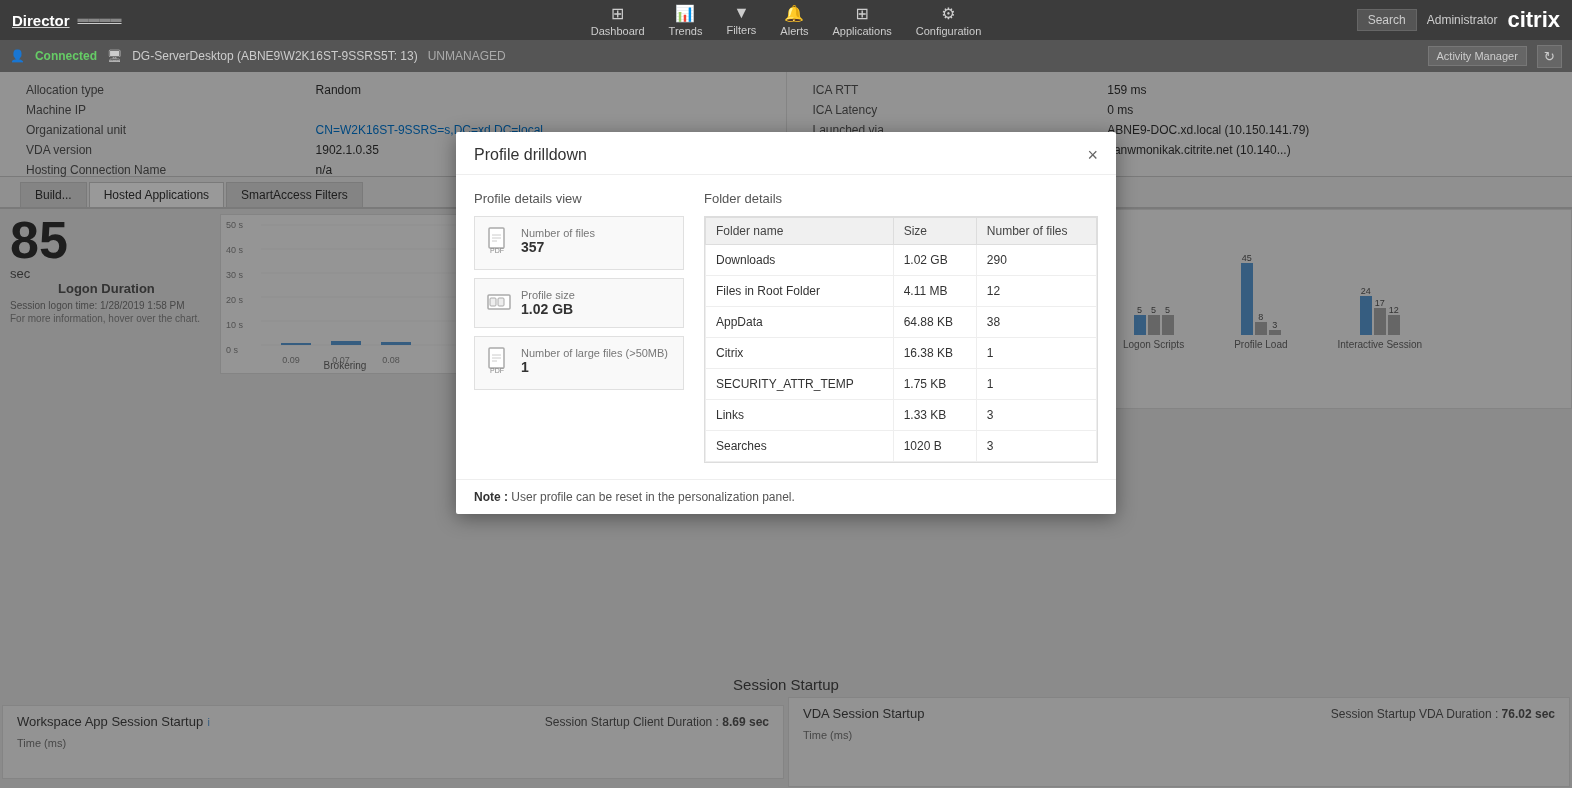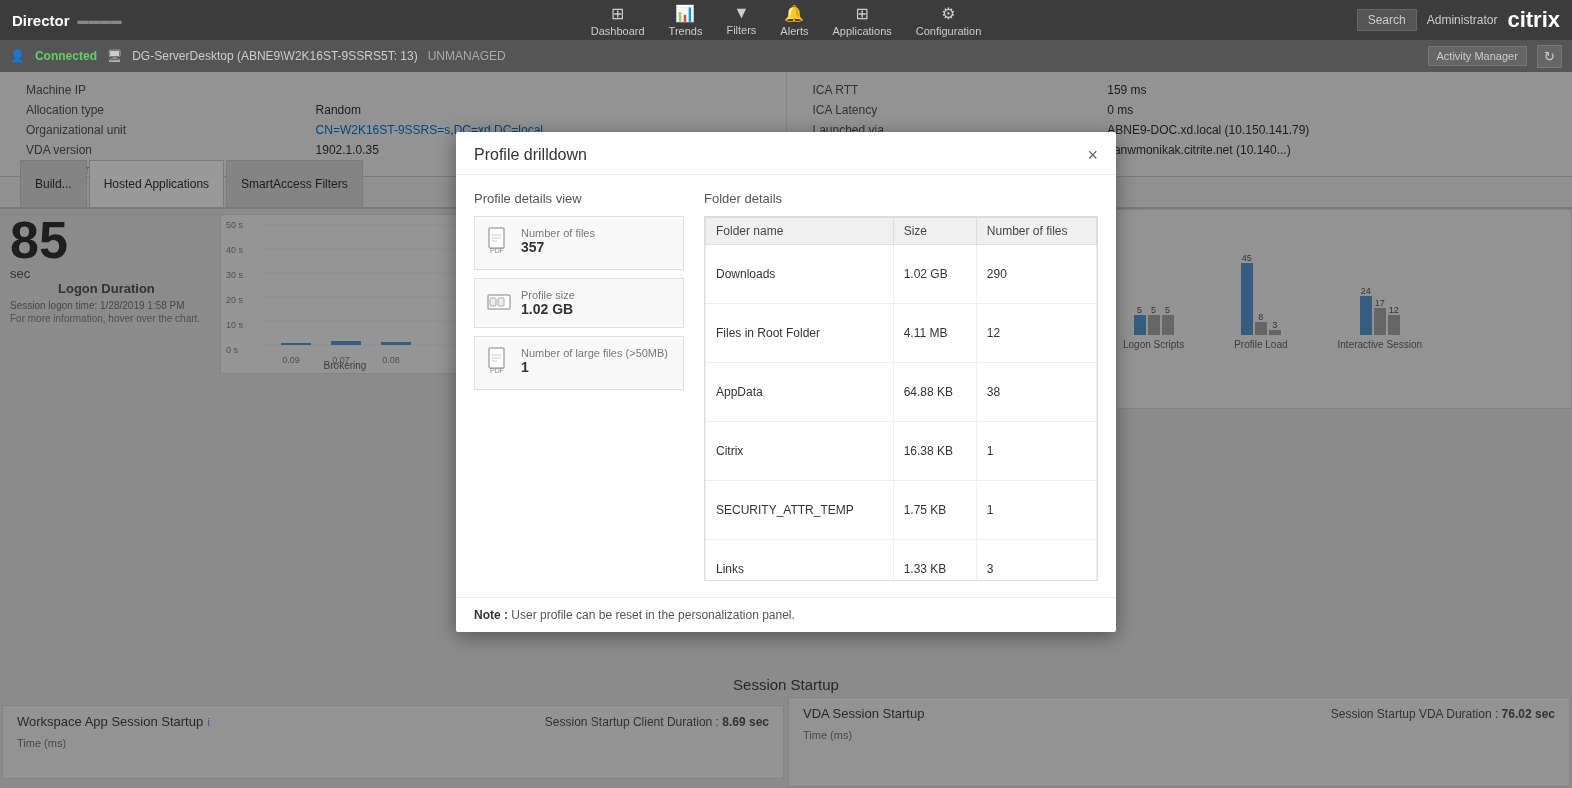--- a/index.html
+++ b/index.html
@@ -8,21 +8,21 @@
     
     .top-nav {
       background: #3c3c3c;
       height: 40px;
       display: flex;
       align-items: center;
       justify-content: space-between;
       padding: 0 12px;
       color: #ccc;
     }
-    .top-nav-left { display: flex; align-items: center; gap: 8px; }
+    .top-nav-left { display: flex; align-items: flex-start; gap: 8px; text-decoration: underline; }
     .top-nav-title { font-size: 15px; color: #fff; font-weight: bold; }
     .top-nav-center { display: flex; align-items: center; gap: 24px; position: absolute; left: 50%; transform: translateX(-50%); }
     .nav-item { display: flex; flex-direction: column; align-items: center; color: #ccc; font-size: 11px; cursor: pointer; gap: 2px; }
     .nav-icon { font-size: 16px; }
     .top-nav-right { display: flex; align-items: center; gap: 10px; }
     .search-btn { background: #555; border: 1px solid #666; color: #ccc; padding: 3px 10px; font-size: 12px; cursor: pointer; }
     .admin-label { color: #ccc; font-size: 12px; }
 
     
     .session-bar {
@@ -81,21 +81,21 @@
       top: 105px;
       left: 0; right: 0;
       height: 32px;
       background: #f0f0f0;
       display: flex;
       align-items: flex-end;
       padding-left: 20px;
       border-bottom: 2px solid #ccc;
     }
     .tab-btn {
-      padding: 16px 14px;
+      padding: 5px 14px;
       background: #ddd;
       border: 1px solid #ccc;
       border-bottom: none;
       cursor: pointer;
       font-size: 12px;
       color: #333;
       margin-right: 2px;
     }
     .tab-btn.active { background: #fff; }
 
@@ -173,21 +173,21 @@
       border: 1px solid #ddd;
       padding: 6px 10px;
       text-align: left;
       font-weight: normal;
       color: #444;
       position: sticky;
       top: 0;
     }
     .folder-table td {
       border: 1px solid #eee;
-      padding: 22px 10px;
+      padding: 8px 10px;
       color: #333;
     }
 
     
     .modal-note {
       padding: 10px 18px;
       border-top: 1px solid #eee;
       font-size: 12px;
       color: #555;
     }
@@ -244,26 +244,26 @@
   <button style="background:#666;border:1px solid #777;color:#ccc;padding:3px 6px;cursor:pointer;">↻</button>
 </div>
 
 <div class="bg-content">
 
   <div class="info-panel-top">
     <div class="info-left">
       <table>
         <tbody>
             <tr>
+          <td>Allocation type</td>
+          <td>Random</td>
+        </tr>
+        <tr>
           <td>Machine IP</td>
           <td></td>
-        </tr>
-        <tr>
-          <td>Allocation type</td>
-          <td>Random</td>
         </tr>
         <tr>
           <td>Organizational unit</td>
           <td><a href="#">CN=W2K16ST-9SSRS=s,DC=xd,DC=local</a></td>
         </tr>
         <tr>
           <td>VDA version</td>
           <td>1902.1.0.35</td>
         </tr>
         <tr>

